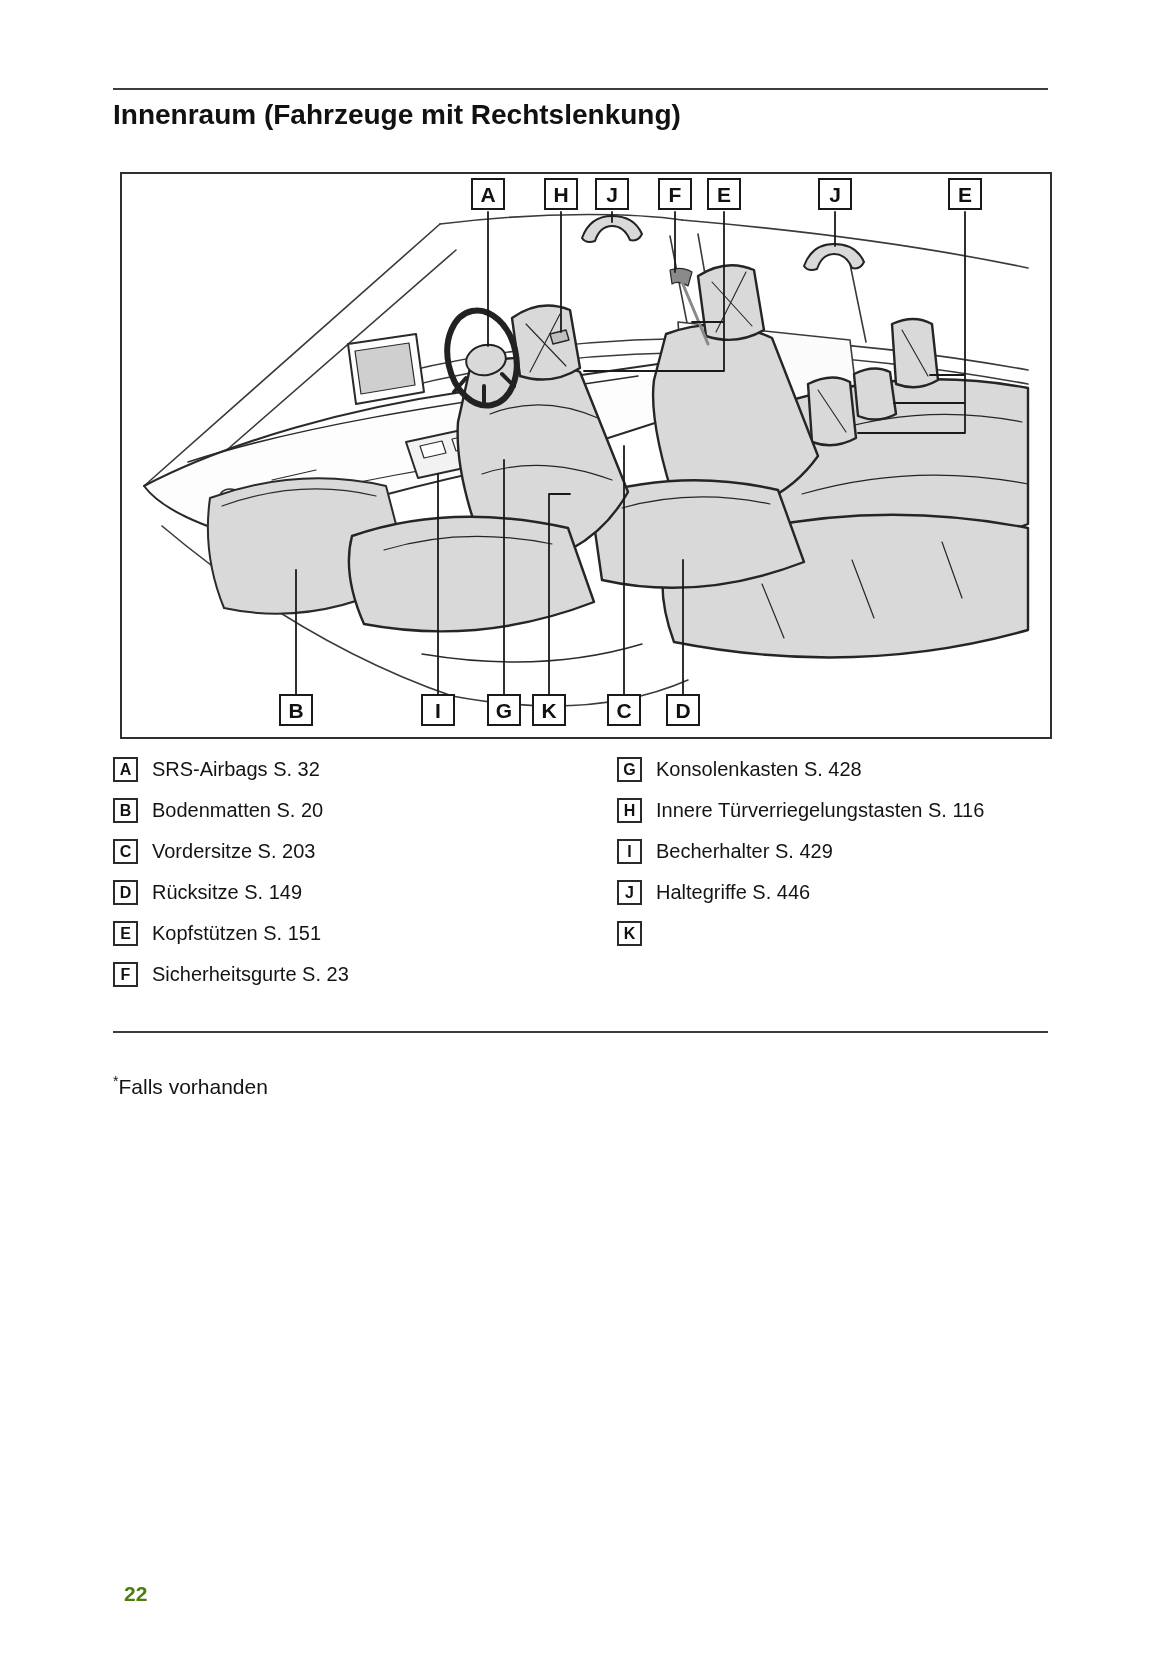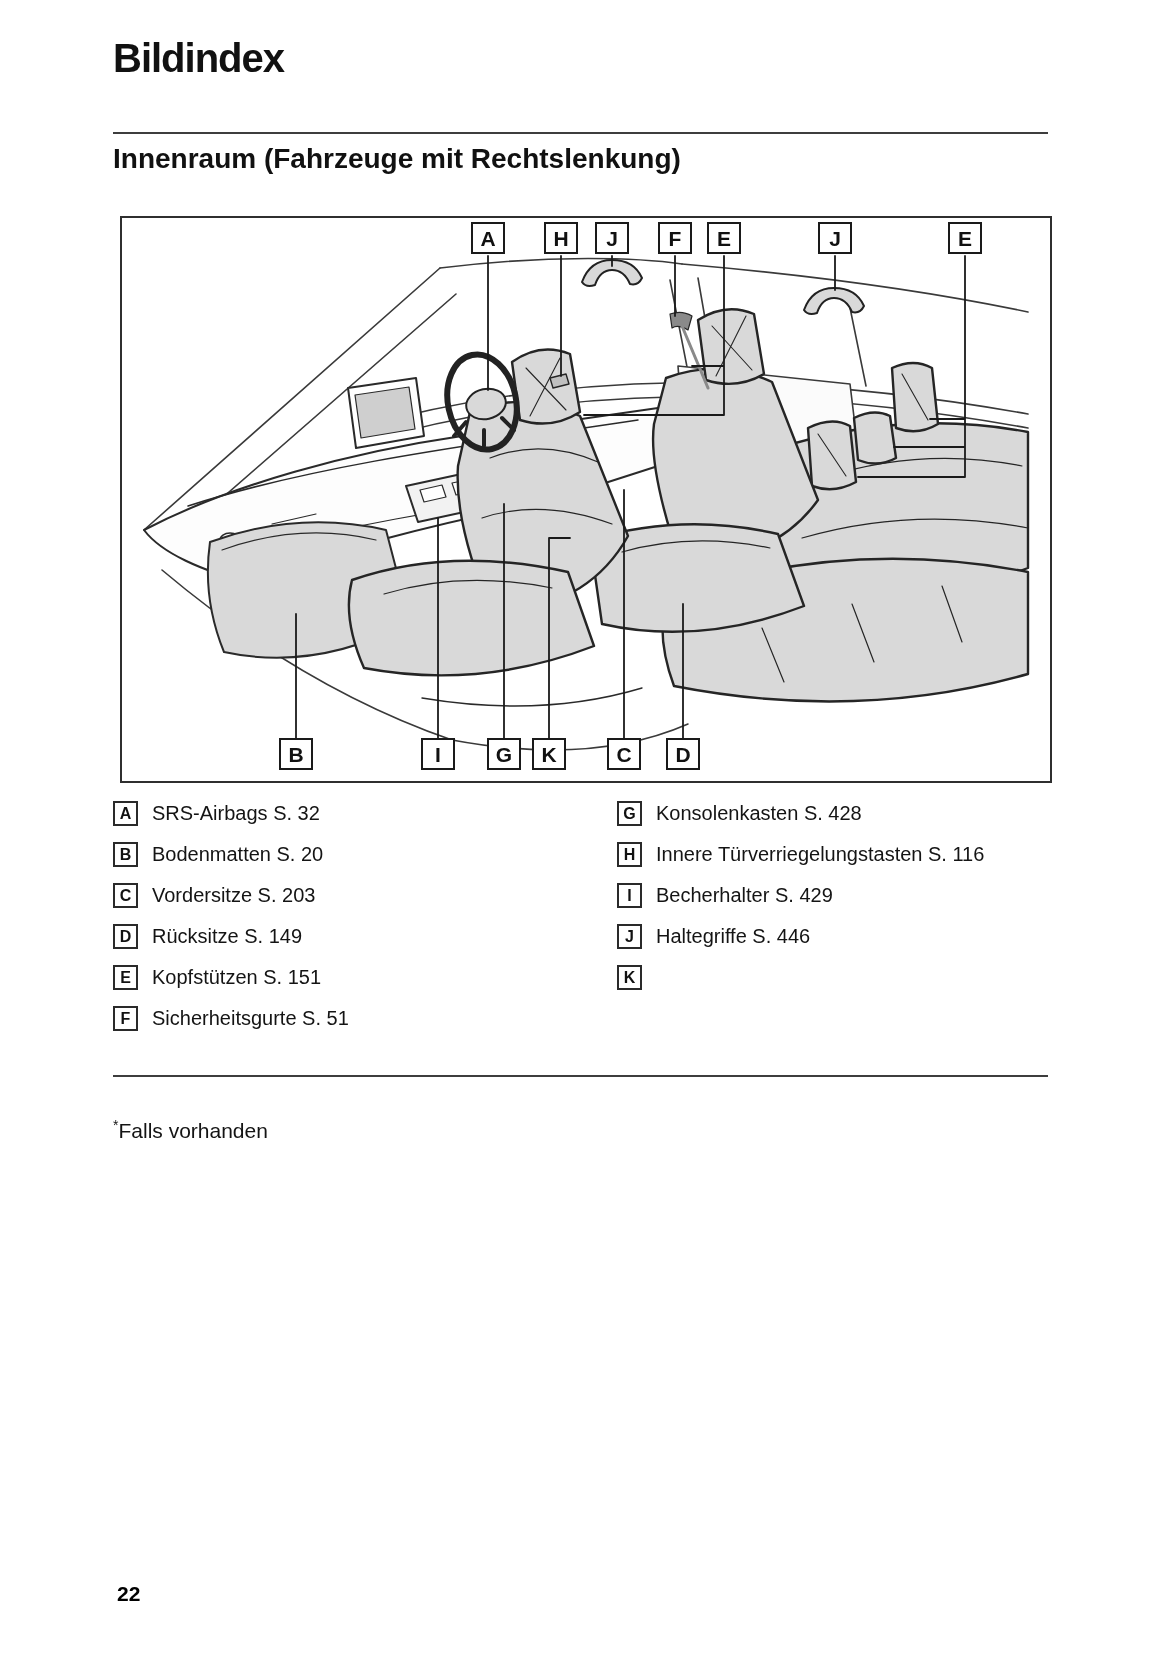--- a/index.html
+++ b/index.html
@@ -41,29 +41,28 @@
     flex:0 0 auto;width:25px;height:25px;border:2px solid #2a2a2a;box-sizing:border-box;
     font-size:16px;font-weight:bold;display:flex;align-items:center;justify-content:center;
     margin-right:14px;margin-top:0px;background:#fff;color:#111;
   }
   .legend-text{font-size:20px;line-height:25px;color:#141414;text-align:right;}
   .legend-text .sup{font-size:13px;vertical-align:super;line-height:0;}
   .legend-line2{display:block;}
   .footnote{margin-top:40px;font-size:21px;line-height:28px;color:#141414;}
   .footnote .sup{font-size:14px;vertical-align:super;line-height:0;}
   .page-number{
-    position:absolute;left:117px;top:1582px;font-size:21px;font-weight:bold;color:#000000;
+    position:absolute;left:124px;top:1582px;font-size:21px;font-weight:bold;color:#4d7c0f;
   }
 </style>
 </head>
 <body>
 
 <div class="content">
 
-  <h1 class="title">Bildindex</h1>
 
   <hr class="rule rule1">
 
   <h2 class="section">Innenraum (Fahrzeuge mit Rechtslenkung)</h2>
 
   <div class="figure">
     <svg width="928" height="563" viewBox="0 0 928 563" fill="none" stroke-linejoin="round" stroke-linecap="round">
 
       <g stroke="#3a3a3a" stroke-width="1.6">
         <path d="M22,312 L318,50"></path>
@@ -210,21 +209,21 @@
       <div class="legend-item">
         <span class="legend-key">D</span>
         <span class="legend-text">Rücksitze S. 149</span>
       </div>
       <div class="legend-item">
         <span class="legend-key">E</span>
         <span class="legend-text">Kopfstützen S. 151</span>
       </div>
       <div class="legend-item">
         <span class="legend-key">F</span>
-        <span class="legend-text">Sicherheitsgurte S. 51</span>
+        <span class="legend-text">Sicherheitsgurte S. 23</span>
       </div>
     </div>
     <div class="col col-right">
       <div class="legend-item">
         <span class="legend-key">G</span>
         <span class="legend-text">Konsolenkasten S. 428</span>
       </div>
       <div class="legend-item">
         <span class="legend-key">H</span>
         <span class="legend-text">Innere Türverriegelungstasten S. 116</span>

